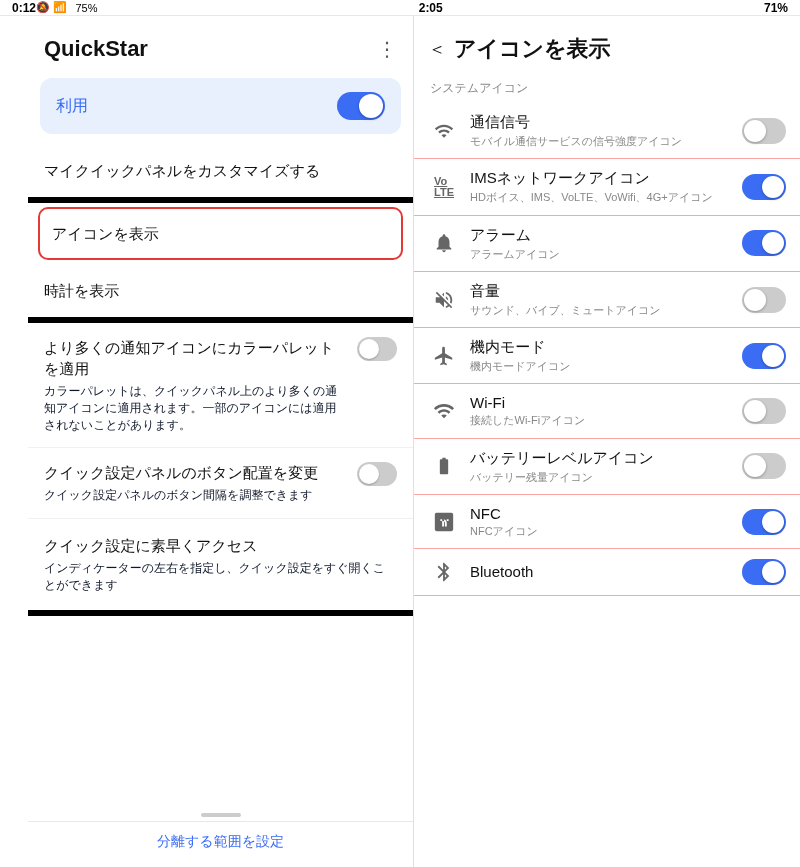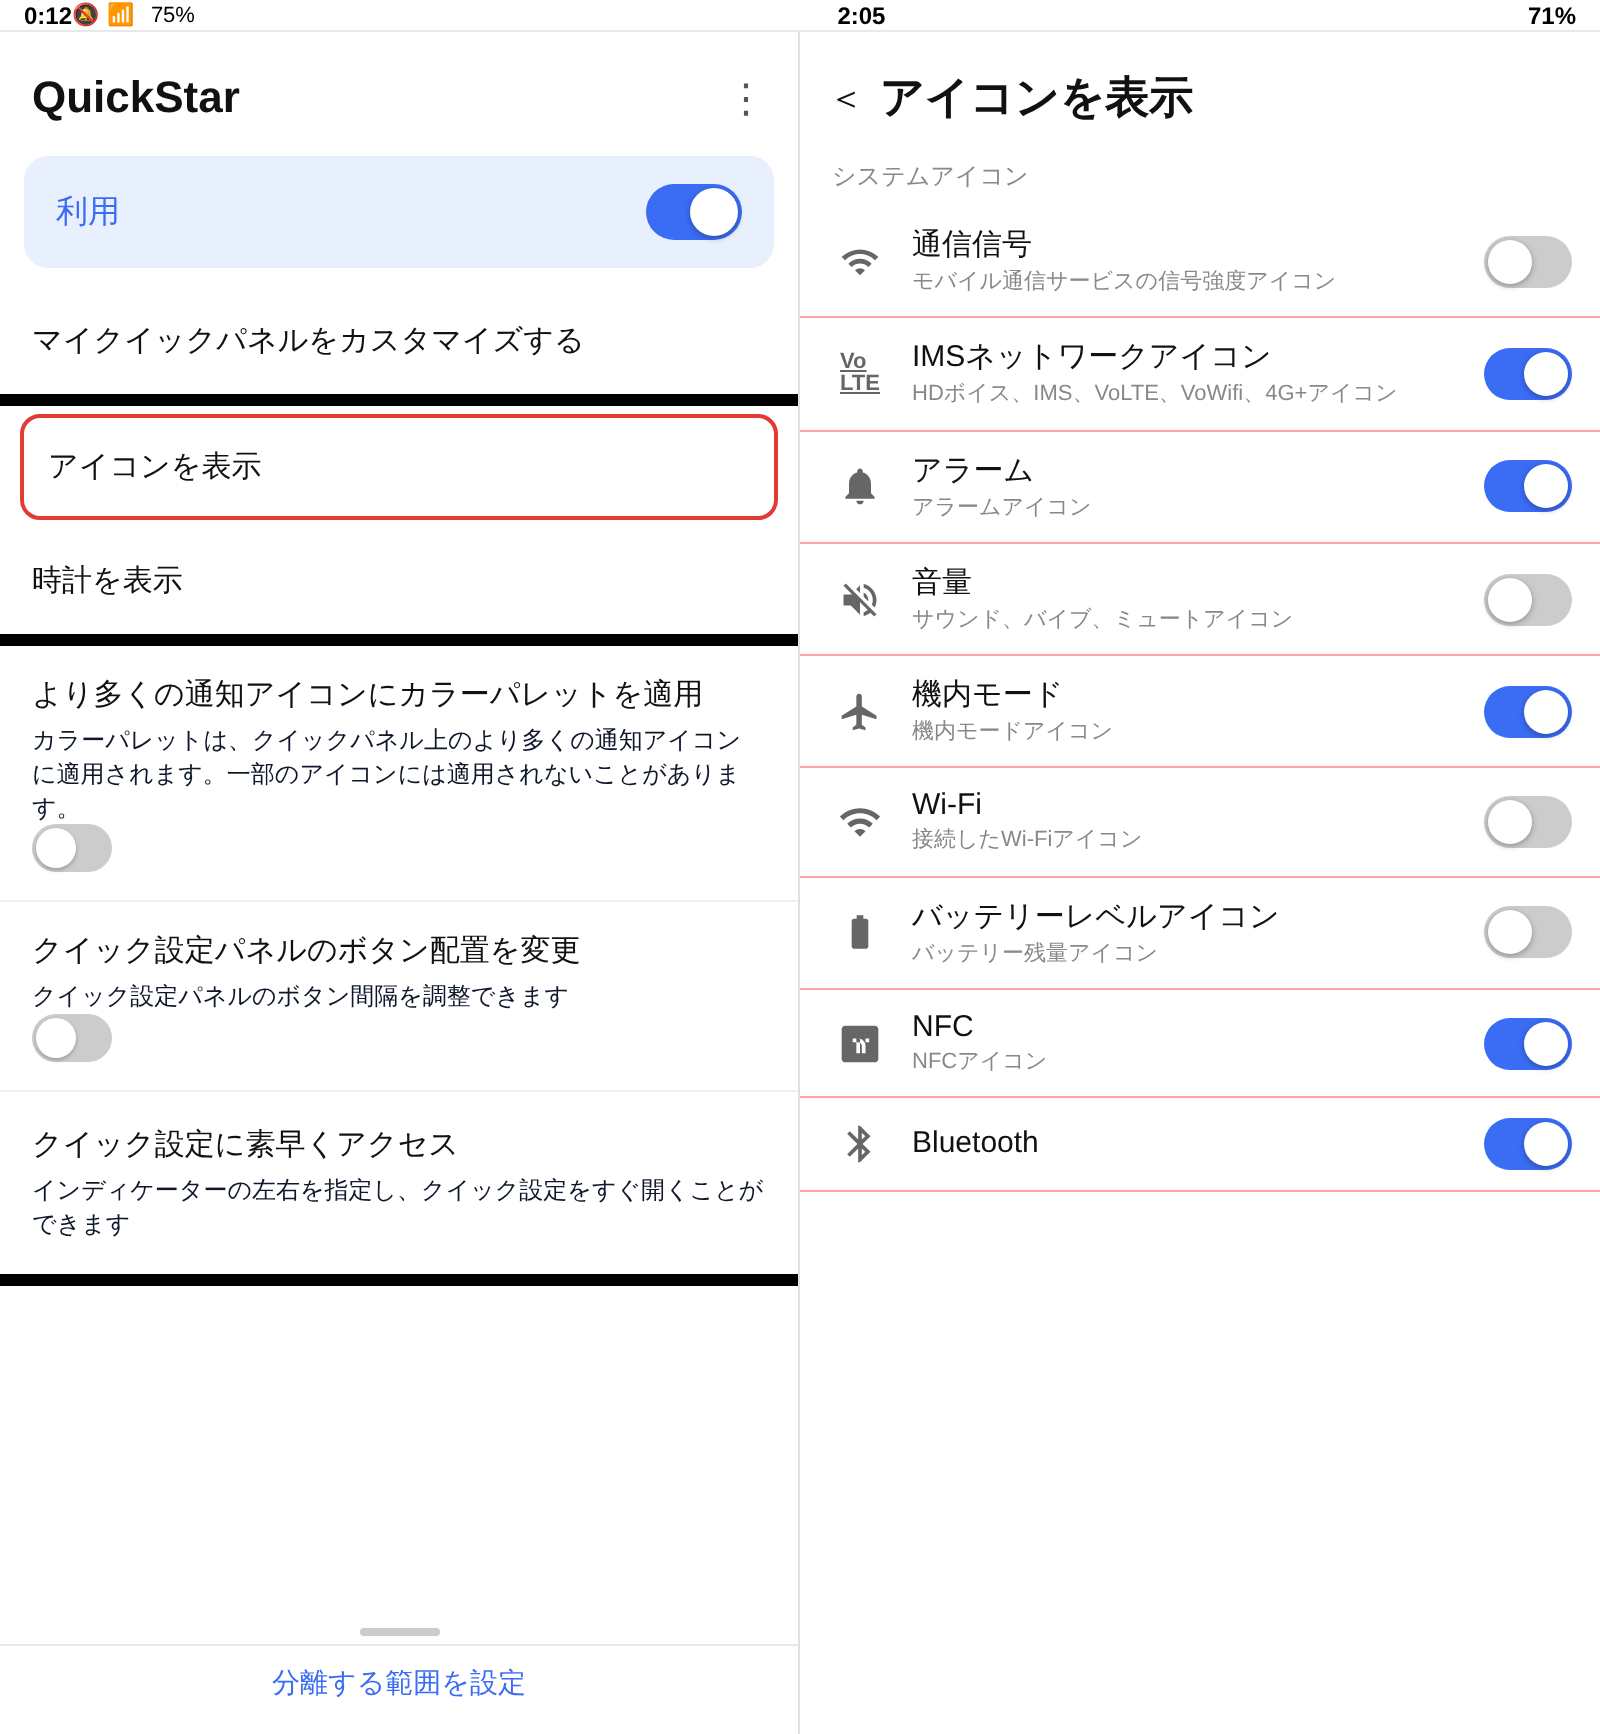--- a/index.html
+++ b/index.html
@@ -37,20 +37,21 @@
       padding-right: 12px;
       font-size: 12px;
       font-weight: 600;
     }
 
     
     .main-layout {
       display: flex;
       flex: 1;
       overflow: hidden;
+      padding-left: 28px;
     }
 
     
     .left-panel {
       width: 400px;
       background: #fff;
       display: flex;
       flex-direction: column;
       border-right: 1px solid #e0e0e0;
       overflow: hidden;
@@ -112,21 +113,20 @@
       margin-top: 4px;
       line-height: 1.4;
     }
 
     .left-item-row {
       display: flex;
       justify-content: space-between;
       align-items: flex-start;
       padding: 14px 16px;
       border-bottom: 1px solid #f0f0f0;
-      flex-direction: column;
     }
     .left-item-text {
       flex: 1;
       padding-right: 12px;
     }
 
     
     .left-item-highlighted {
       border: 2px solid #e53935;
       border-radius: 10px;

